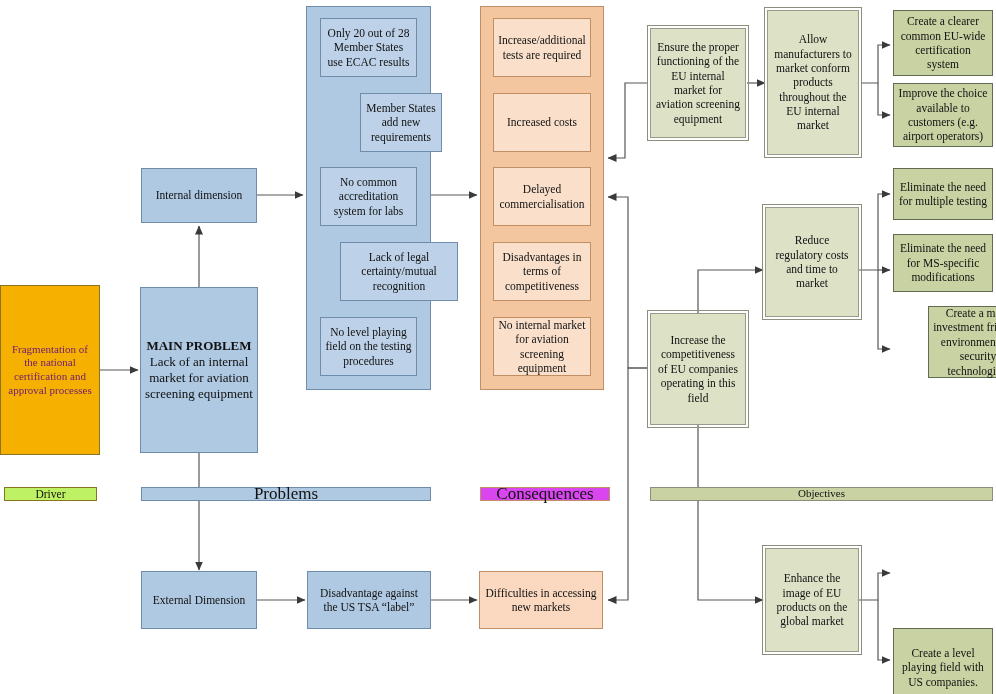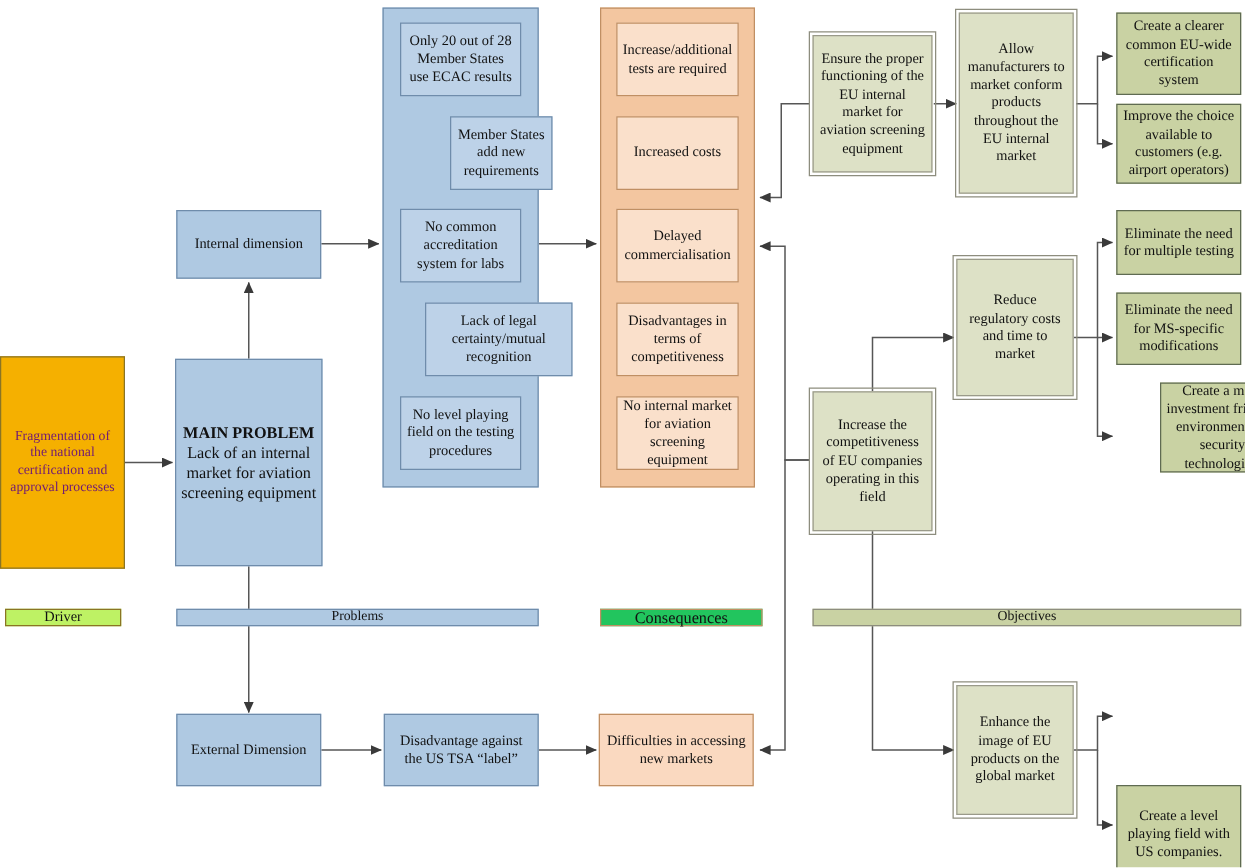--- a/index.html
+++ b/index.html
@@ -10,27 +10,27 @@
 
   
   .driver{background:#F5B000;border:1px solid #8a7424;color:#701a75;font-size:11px;}
   .driver-legend{background:#bef264;border:1px solid #8a7424;color:#111;font-size:11.5px;}
 
   
   .prob-container{background:#AFC9E2;border:1px solid #6f8cab;}
   .prob-inner{background:#BDD2E8;border:1px solid #6f8cab;color:#111;font-size:11.5px;}
   .prob-node{background:#AFC9E2;border:1px solid #6f8cab;color:#111;font-size:11.5px;}
   .prob-main{background:#AFC9E2;border:1px solid #6f8cab;color:#111;font-size:13px;}
-  .prob-legend{background:#AFC9E2;border:1px solid #6f8cab;color:#111;font-size:11px;}
+  .prob-legend{background:#AFC9E2;border:1px solid #6f8cab;color:#111;font-size:17px;}
 
   
   .cons-container{background:#F3C6A0;border:1px solid #c08f63;}
   .cons-inner{background:#FAE0CB;border:1px solid #c08f63;color:#111;font-size:11.5px;}
   .cons-node{background:#FAD9C0;border:1px solid #c08f63;color:#111;font-size:11.5px;}
-  .cons-legend{background:#22c55e;border:1px solid #c08f63;color:#111;font-size:13px;text-align:right;}
+  .cons-legend{background:#d946ef;border:1px solid #c08f63;color:#111;font-size:17px;text-align:right;}
 
   
   .obj-main{background:#DDE1C6;border:1px solid #9a9a8a;outline:1px solid #8d8d7e;outline-offset:2px;color:#111;font-size:11.5px;}
   .obj-sub{background:#C9D2A3;border:1px solid #5f6b52;color:#111;font-size:11.5px;}
   .obj-legend{background:#C9D2A3;border:1px solid #8d8d7e;color:#111;font-size:11px;}
 
   .bold{font-weight:bold;}
   svg.conn{position:absolute;left:0;top:0;width:996px;height:694px;pointer-events:none;}
 </style>
 </head>

